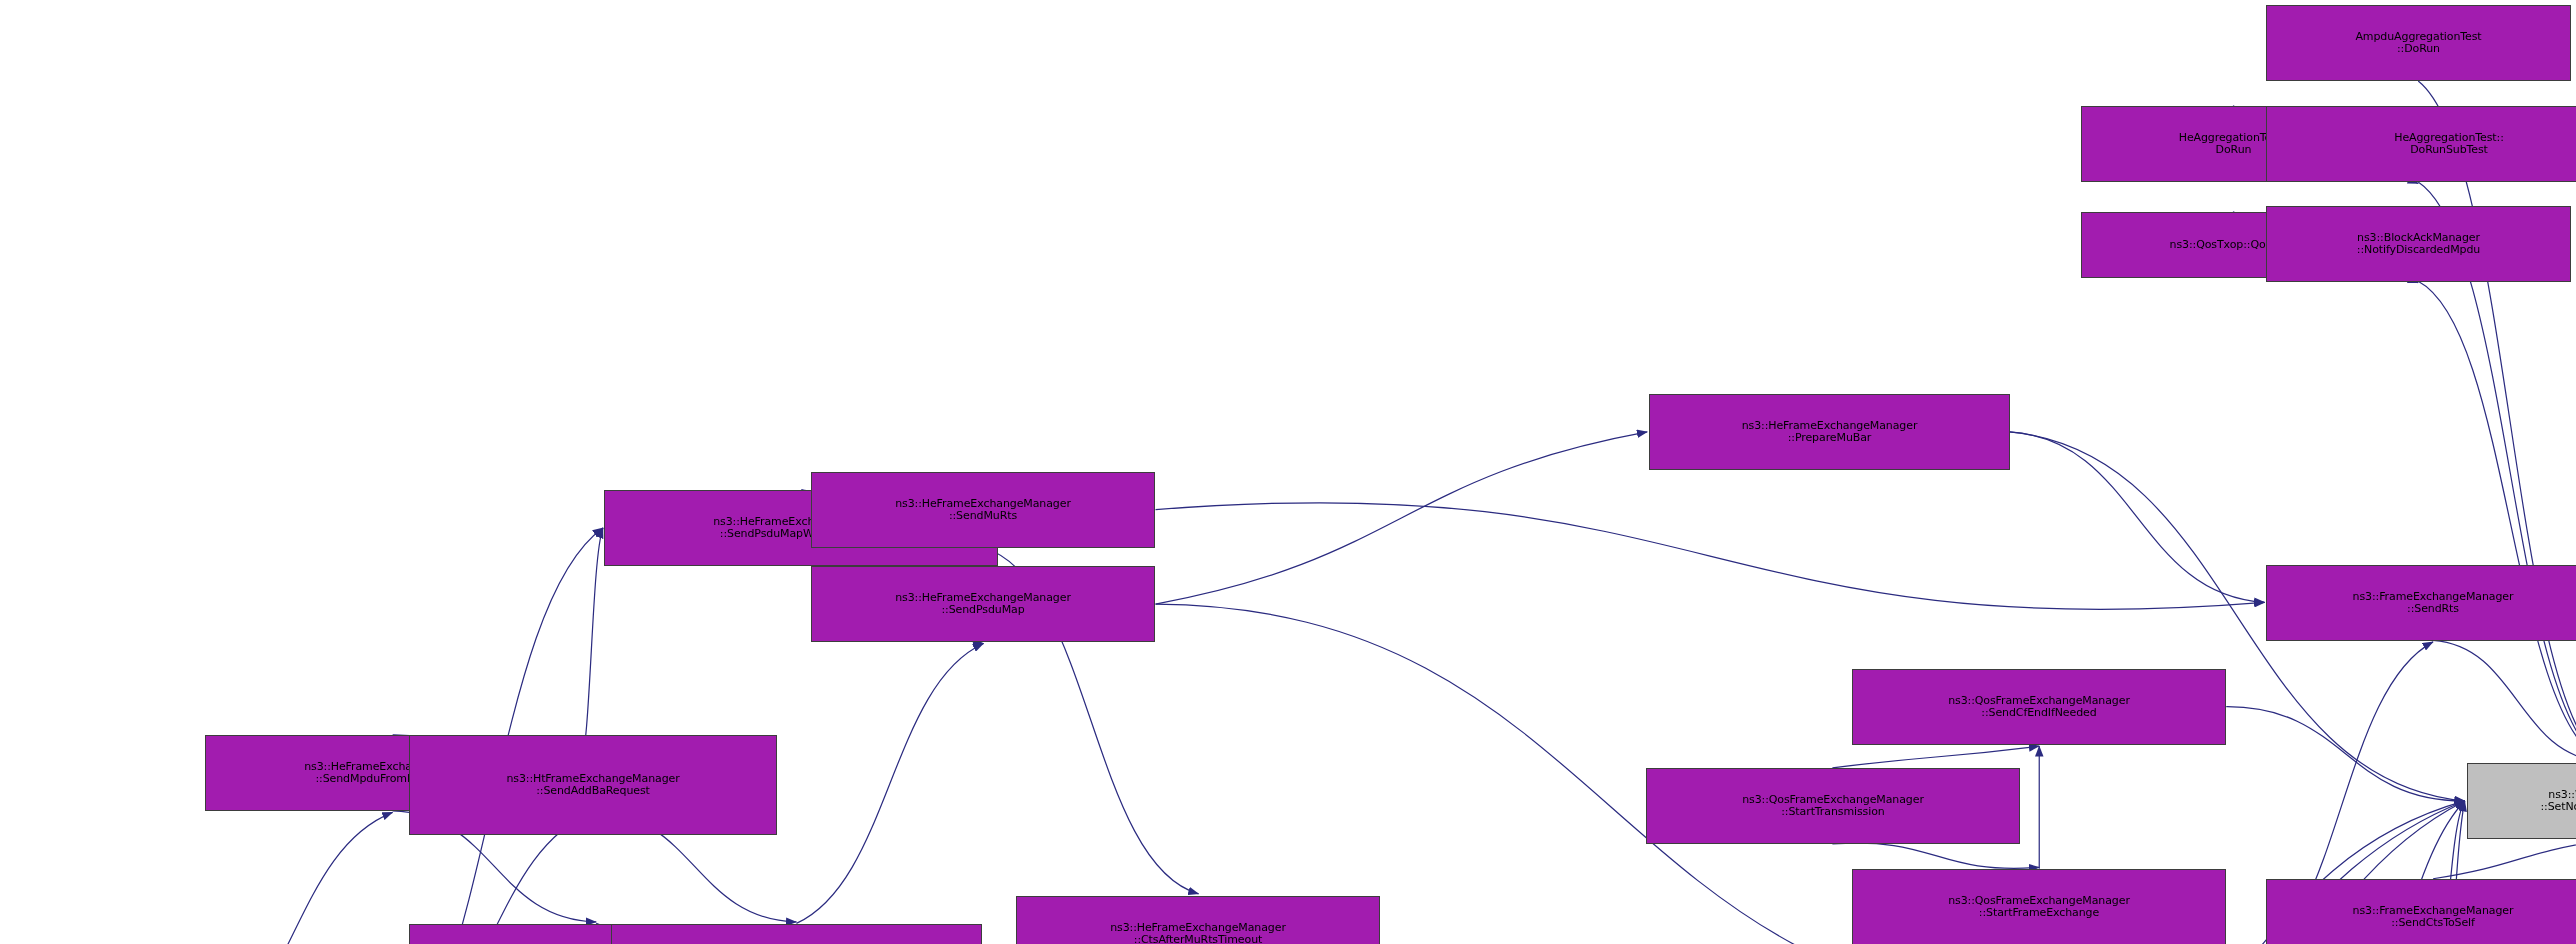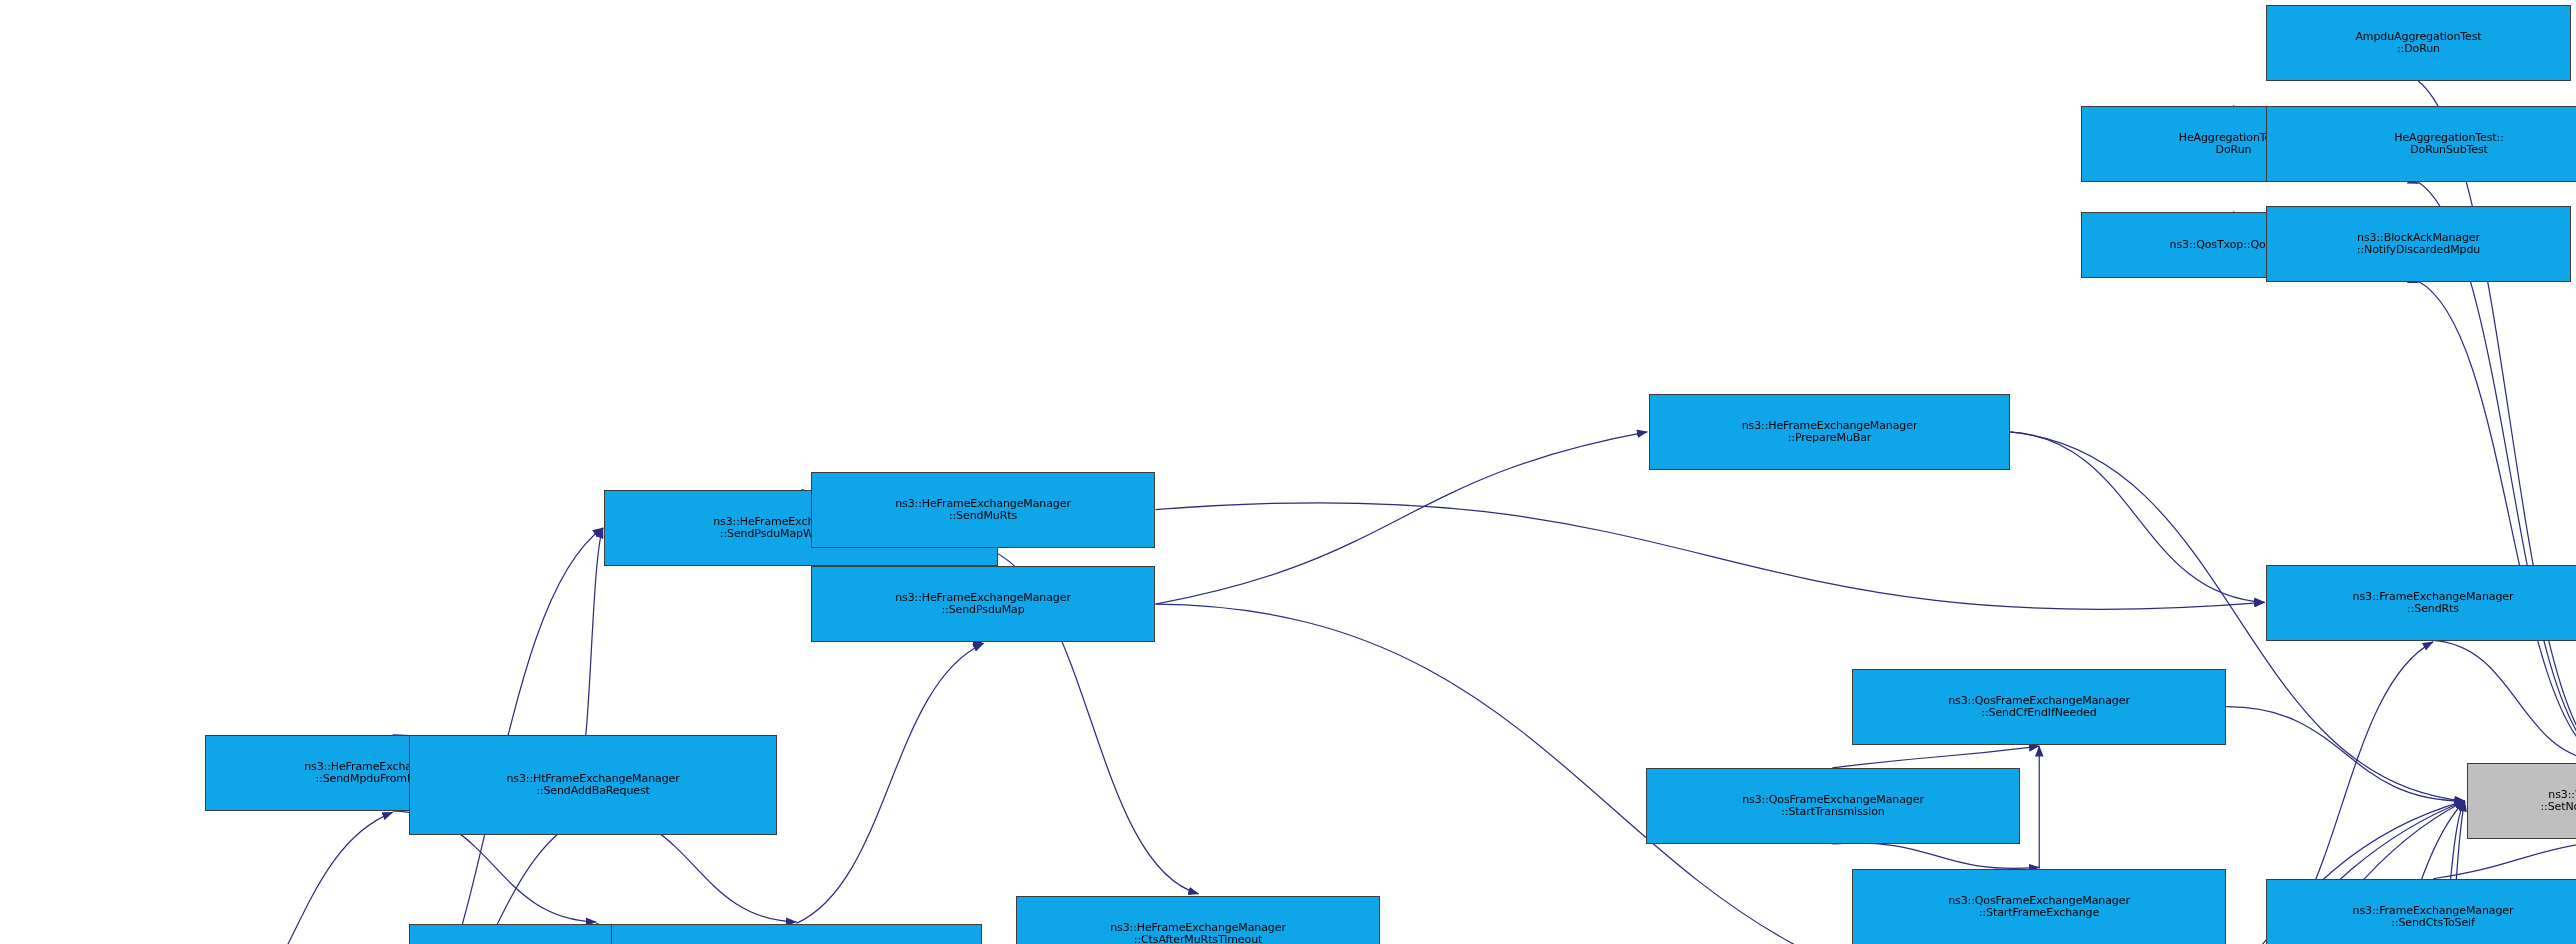--- a/index.html
+++ b/index.html
@@ -20,21 +20,21 @@
     left: 0;
     top: 0;
     width: 2576px;
     height: 944px;
     pointer-events: none;
   }
   .node {
     position: absolute;
     box-sizing: border-box;
     border: 1.2px solid #3d3d3d;
-    background: #0ea5e9;
+    background: #a21caf;
     color: #000000;
     display: flex;
     align-items: center;
     justify-content: center;
     text-align: center;
     line-height: 1.12;
     font-size: 11px;
     letter-spacing: -0.1px;
     white-space: pre-line;
     z-index: 5;

